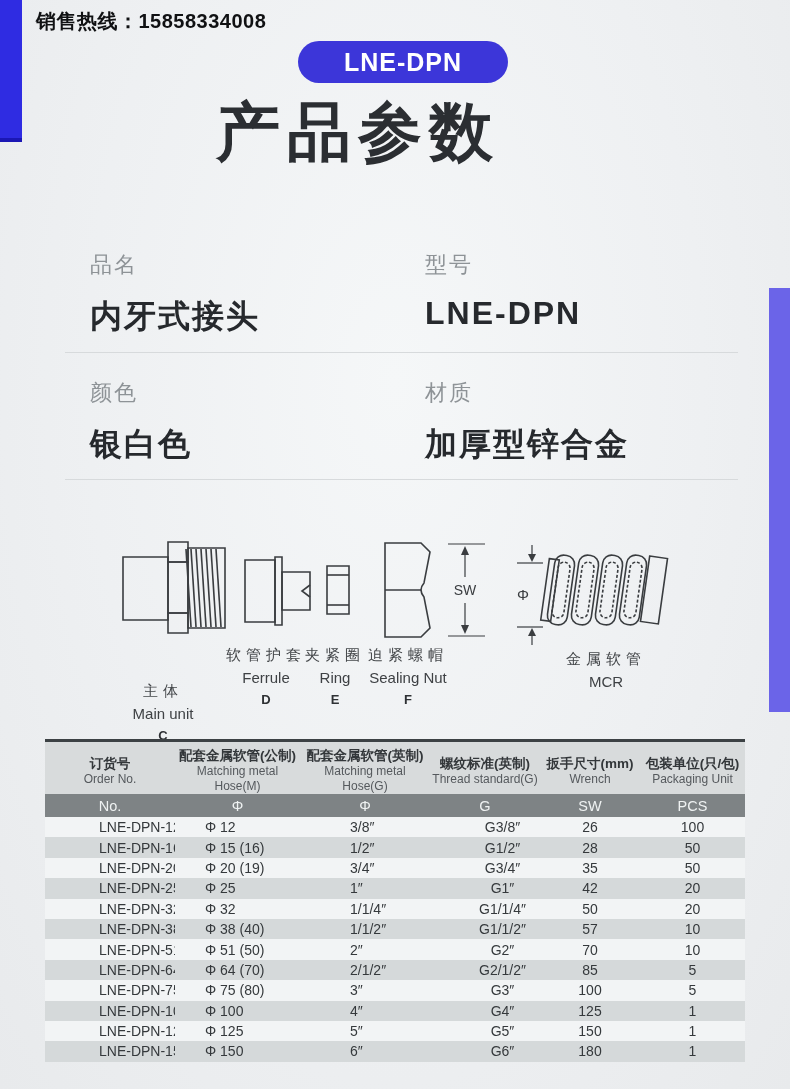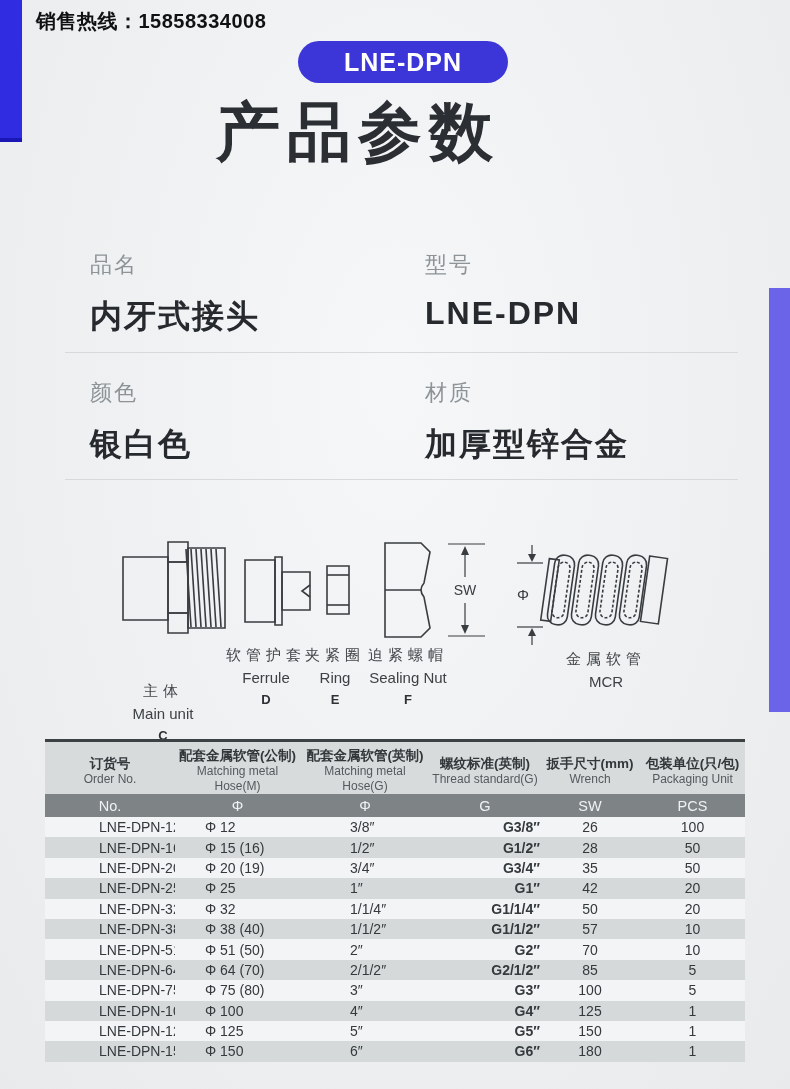--- a/index.html
+++ b/index.html
@@ -51,21 +51,21 @@
   .spec-table thead th { text-align:center; vertical-align:middle; font-weight:normal; }
   .spec-table .sub-row { background:#7e8385; height:23px; }
   .spec-table .sub-row td { color:#eff2f2; font-size:14.5px; text-align:center; }
   .spec-table tbody tr { height:20.4px; }
   .spec-table tbody tr:nth-child(odd) { background:#f2f4f5; }
   .spec-table tbody tr:nth-child(even) { background:#d5d9da; }
   .spec-table tbody td { font-size:14px; color:#35393c; white-space:nowrap; overflow:hidden; }
   .spec-table td.c0 { text-align:left; padding-left:54px; }
   .spec-table td.c1 { text-align:left; padding-left:30px; }
   .spec-table td.c2 { text-align:left; padding-left:50px; }
-  .spec-table td.c3 { text-align:right; padding-left:35px;font-weight:bold; }
+  .spec-table td.c3 { text-align:center; padding-left:35px; }
   .spec-table td.c4 { text-align:center; }
   .spec-table td.c5 { text-align:center; }
 </style>
 </head>
 <body>
 
 <div class="page">
 
   <div class="left-bar"></div>
   <div class="right-bar"></div>

